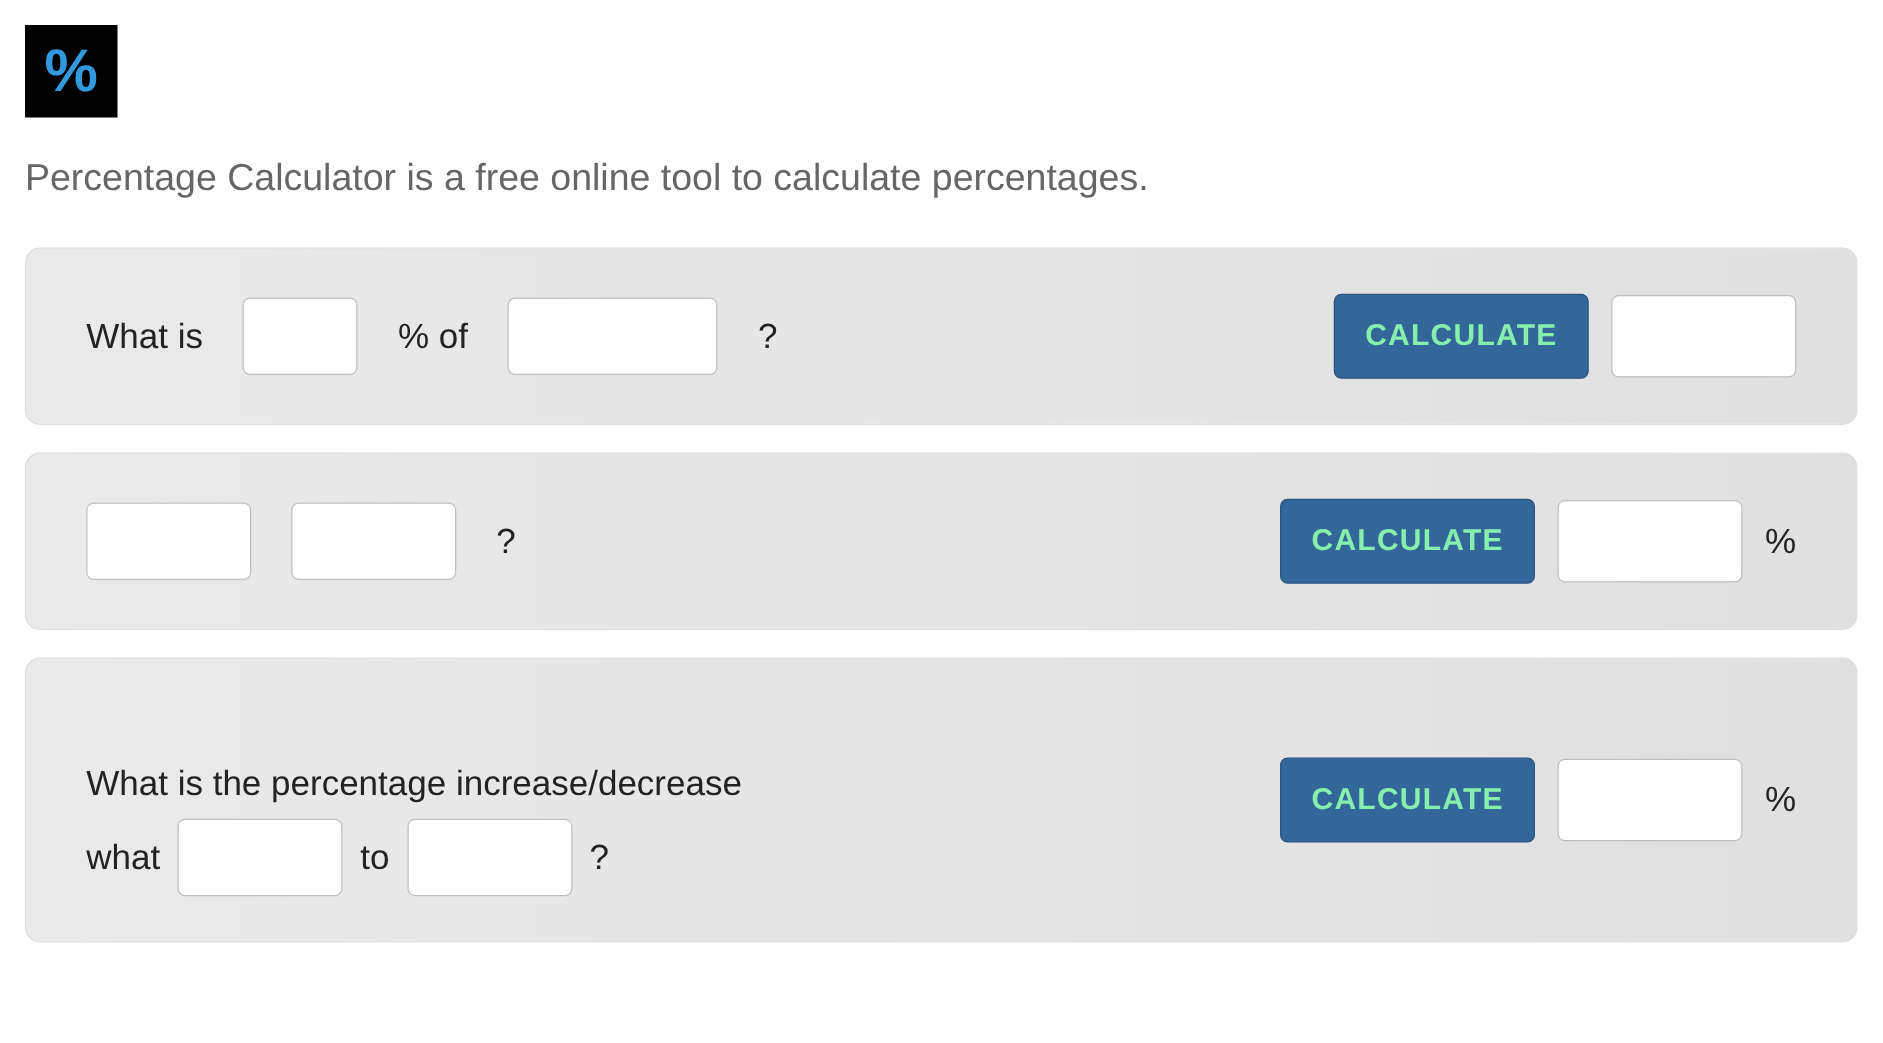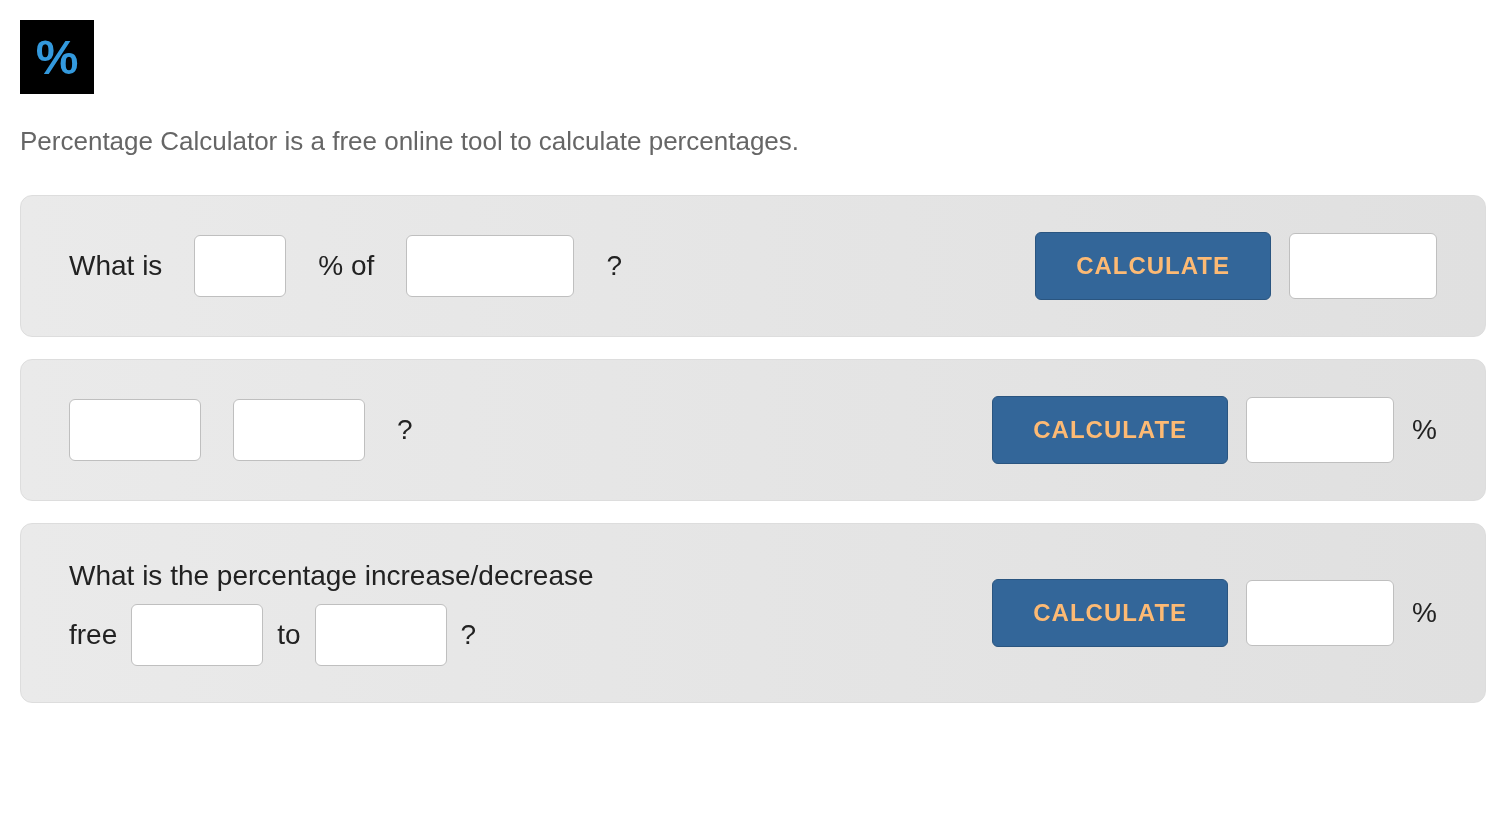--- a/index.html
+++ b/index.html
@@ -29,21 +29,21 @@
       color: #3399dd;
       font-size: 48px;
       font-weight: 700;
     }
     .page-title {
       font-size: 42px;
       font-weight: 700;
       color: #0f0f0f;
     }
     .description {
-      font-size: 26px;
+      font-size: 30px;
       color: #666666;
       margin-bottom: 38px;
     }
     .calc-card {
       background: linear-gradient(to right, #eaeaea, #e0e0e0);
       border: 1px solid #ddd;
       border-radius: 12px;
       padding: 36px 48px;
       margin-bottom: 22px;
       display: flex;
@@ -54,20 +54,21 @@
       flex: 1;
       display: flex;
       align-items: center;
       flex-wrap: wrap;
       gap: 12px 32px;
       font-size: 28px;
       color: #222222;
     }
     .calc-left.stacked {
       align-items: flex-start;
+      margin-top: 48px;
     }
     .calc-line {
       display: flex;
       align-items: center;
       flex-wrap: wrap;
       gap: 12px 14px;
     }
     .calc-right {
       display: flex;
       align-items: center;
@@ -97,25 +98,25 @@
       height: 66px;
       width: 148px;
       border: 1px solid #bfbfbf;
       border-radius: 6px;
       background: #ffffff;
       font-size: 24px;
       padding: 0 10px;
     }
     button.calculate-btn {
       height: 68px;
-      padding: 0 40px;
+      padding: 0 24px;
       background: #336699;
       border: 1px solid #2a5580;
       border-radius: 6px;
-      color: #fdba74;
+      color: #86efac;
       font-size: 24px;
       font-weight: 700;
       letter-spacing: 1px;
       cursor: pointer;
     }
     .label-text {
       white-space: nowrap;
     }
   </style>
 </head>
@@ -153,21 +154,21 @@
     <button class="calculate-btn">CALCULATE</button>
     <input type="text" class="result-input" value="" style="">
     <span class="label-text">%</span>
   </div>
 </div>
 
 <div class="calc-card">
   <div class="calc-left stacked">
     <span class="label-text">What is the percentage increase/decrease</span>
     <div class="calc-line">
-      <span class="label-text">free</span>
+      <span class="label-text">what</span>
       <input type="text" class="num-input medium" value="" style="">
       <span class="label-text">to</span>
       <input type="text" class="num-input medium" value="" style="">
       <span class="label-text">?</span>
     </div>
   </div>
   <div class="calc-right">
     <button class="calculate-btn">CALCULATE</button>
     <input type="text" class="result-input" value="" style="">
     <span class="label-text">%</span>

